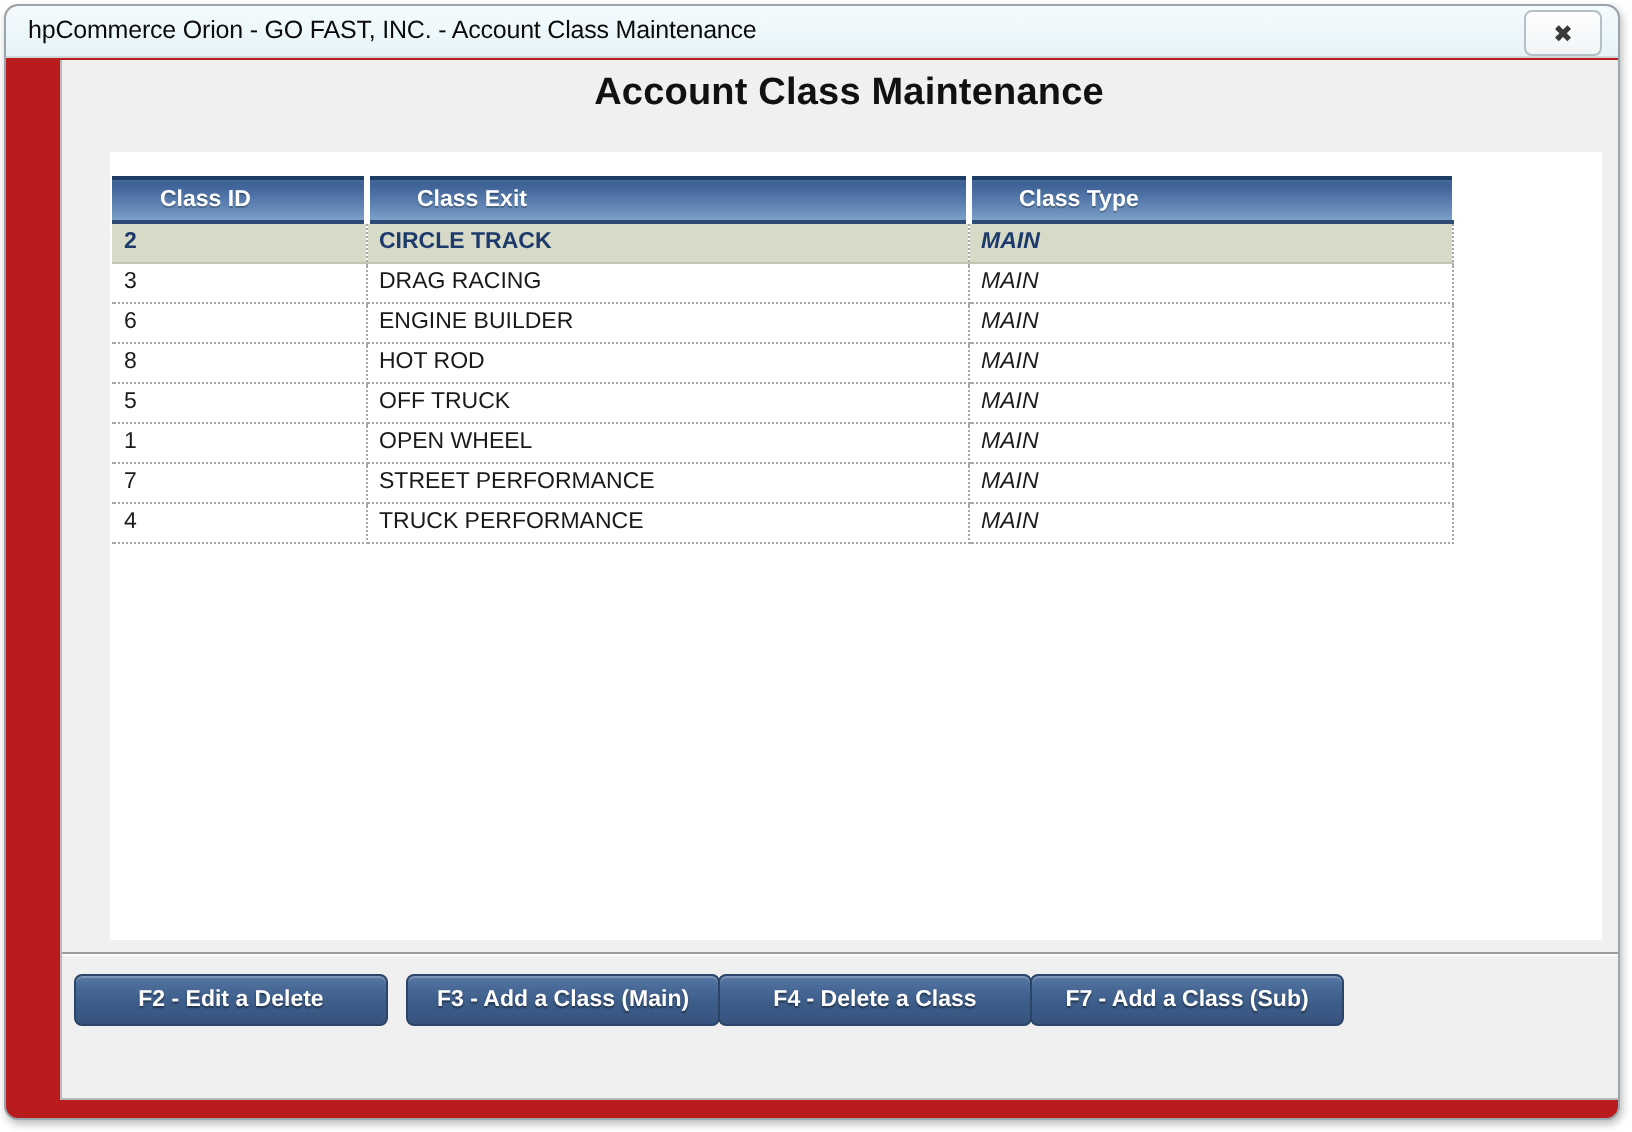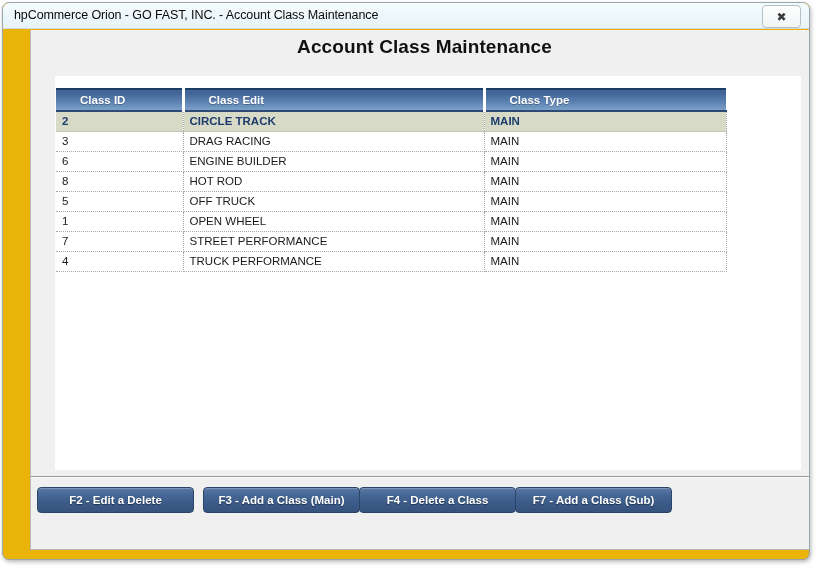--- a/index.html
+++ b/index.html
@@ -17,21 +17,21 @@
 
   
   .window {
     position: absolute;
     left: 2px;
     top: 2px;
     width: 808px;
     height: 558px;
     border: 1px solid #9aa6ad;
     border-radius: 7px;
-    background: #eab308;
+    background: #b91c1c;
     box-sizing: border-box;
     box-shadow: 1px 2px 4px rgba(0,0,0,0.28);
     overflow: hidden;
   }
 
   
   .titlebar {
     position: absolute;
     left: 0;
     top: 0;
@@ -145,20 +145,21 @@
     background: #ffffff;
     border-bottom: 1px dotted #a8a8a8;
     border-right: 1px dotted #a8a8a8;
     box-sizing: border-box;
     vertical-align: middle;
     white-space: nowrap;
     overflow: hidden;
   }
   .grid-table td:last-child {
     border-right: 1px dotted #a8a8a8;
+    font-style: italic;
   }
   .grid-table tr.selected td {
     background: #d6dac6;
     color: #1c3a6b;
     font-weight: bold;
     border-bottom: 1px solid #c2c7b2;
   }
 
   .col-id    { width: 127px; }
   .col-name  { width: 301px; }
@@ -255,21 +256,21 @@
     <div class="grid-panel">
       <table class="grid-table">
         <colgroup>
           <col class="col-id">
           <col class="col-name">
           <col class="col-type">
         </colgroup>
         <thead>
           <tr>
             <th>Class ID</th>
-            <th>Class Edit</th>
+            <th>Class Exit</th>
             <th>Class Type</th>
           </tr>
         </thead>
         <tbody id="grid-body">
             <tr class="selected">
               <td>2</td>
               <td>CIRCLE TRACK</td>
               <td>MAIN</td>
             </tr>
             <tr>

